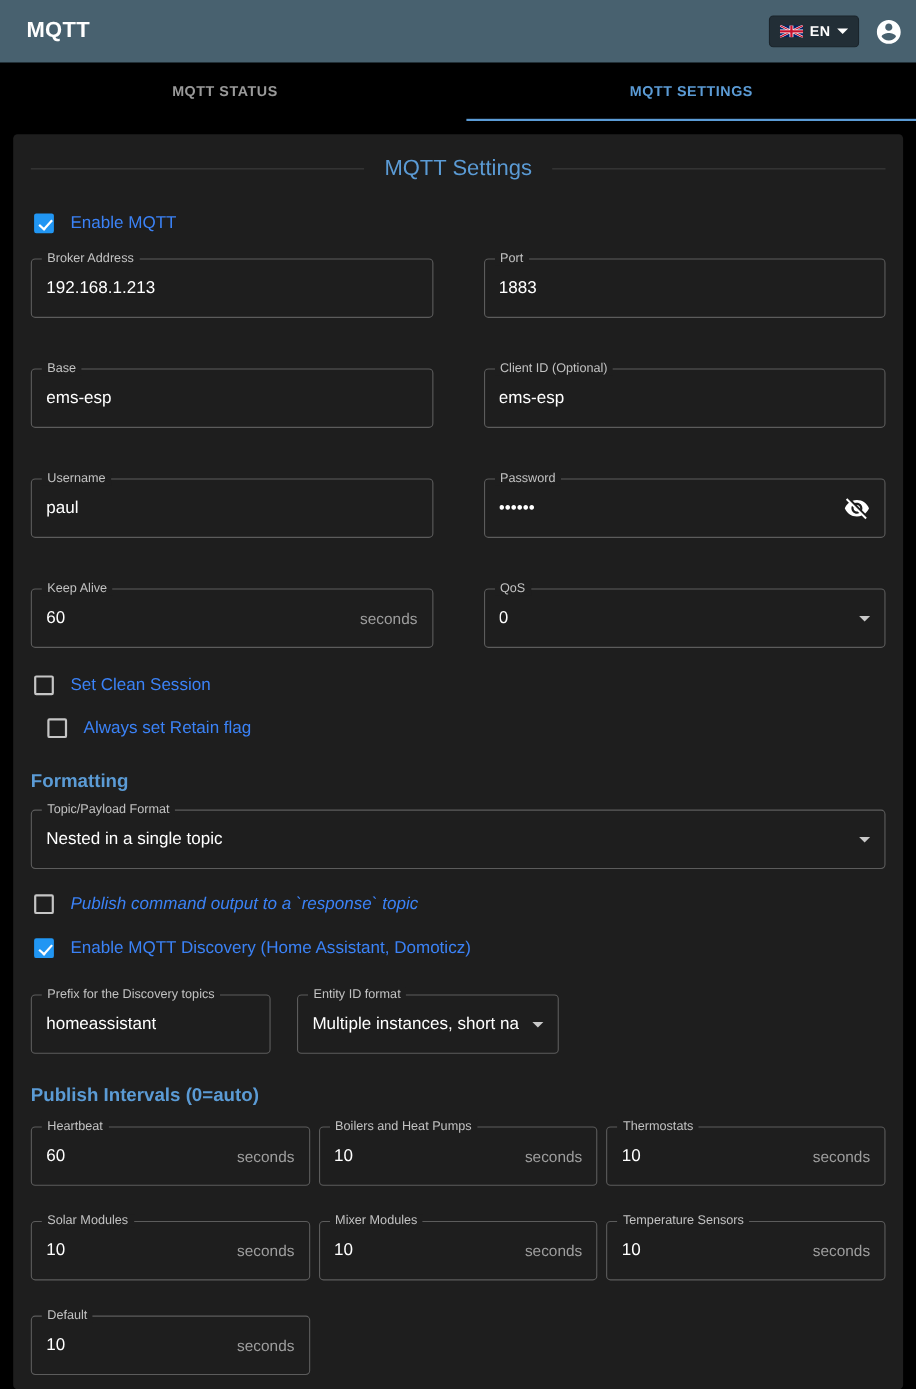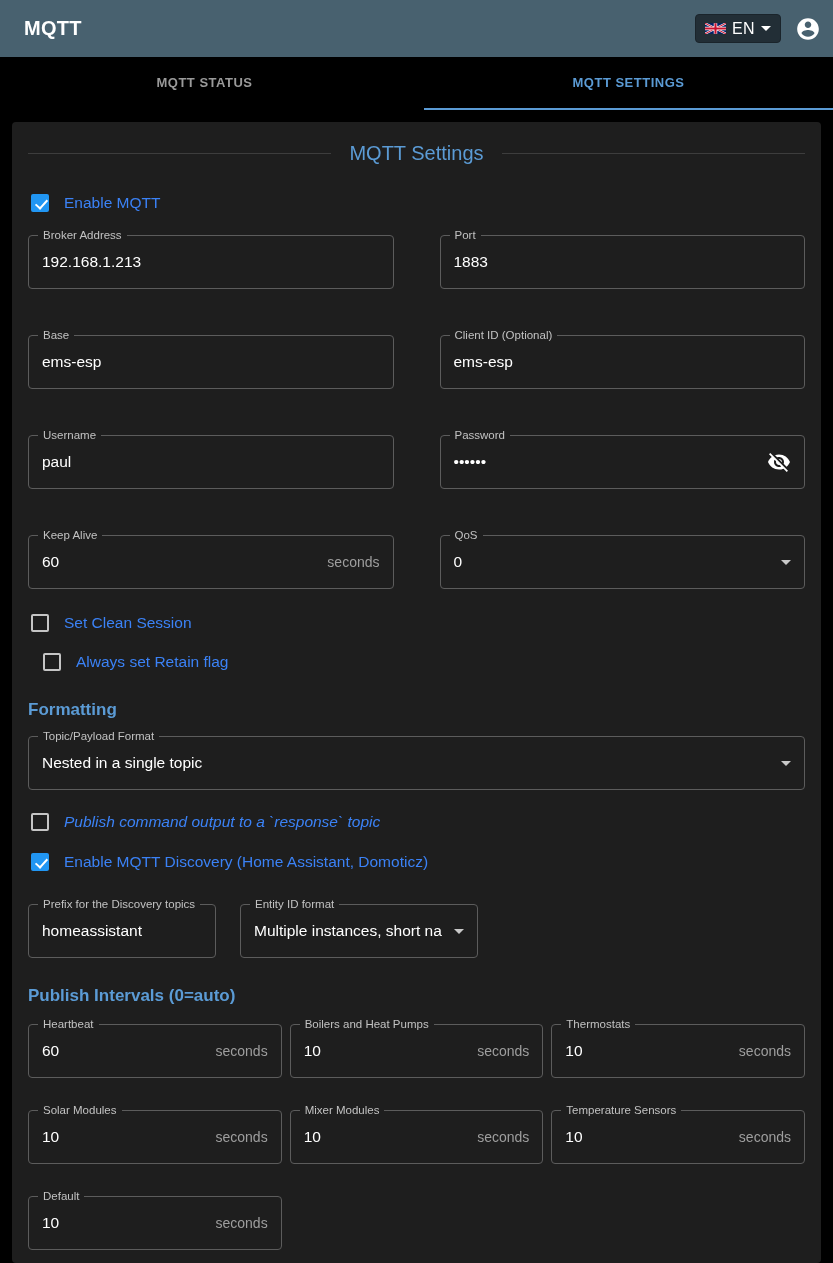--- a/index.html
+++ b/index.html
@@ -34,21 +34,21 @@
     border: 1px solid #1a242b;
     border-radius: 4px;
     height: 29px;
     padding: 0 9px;
     display: flex;
     align-items: center;
     gap: 6px;
     color: #fff;
     cursor: pointer;
   }
-  .lang-btn .lang-label { font-size: 16px; font-weight: 400; letter-spacing: .4px; }
+  .lang-btn .lang-label { font-size: 13px; font-weight: 700; letter-spacing: .4px; }
   .caret {
     width: 0; height: 0;
     border-left: 5px solid transparent;
     border-right: 5px solid transparent;
     border-top: 5px solid #c9c9c9;
   }
   .caret-white { border-top-color: #fff; }
   .account-btn { background: none; border: none; padding: 0; cursor: pointer; display: flex; }
   
   .tabs { height: 53px; background: #000; display: flex; gap: 15px; }
@@ -146,21 +146,21 @@
   }
   .grid3 {
     display: grid;
     grid-template-columns: 1fr 1fr 1fr;
     column-gap: 8px;
     row-gap: 32px;
     margin-top: 18px;
   }
   .h-blue { color: var(--accent); font-size: 17px; font-weight: 700; }
   .row-flex { display: flex; gap: 24px; margin-top: 30px; }
-  .w195 { width: 188px; }
+  .w195 { width: 218px; }
   .w238 { width: 238px; }
   
   .mt20 { margin-top: 20px; font-style: italic; }
   .mt22 { margin-top: 22px; }
   .mt15 { margin-top: 15px; padding-left: 12px; }
   .mt16 { margin-top: 16px; }
   .mt26 { margin-top: 26px; }
   .mt28 { margin-top: 28px; }
   .mb16 { margin-bottom: 16px; }
   

